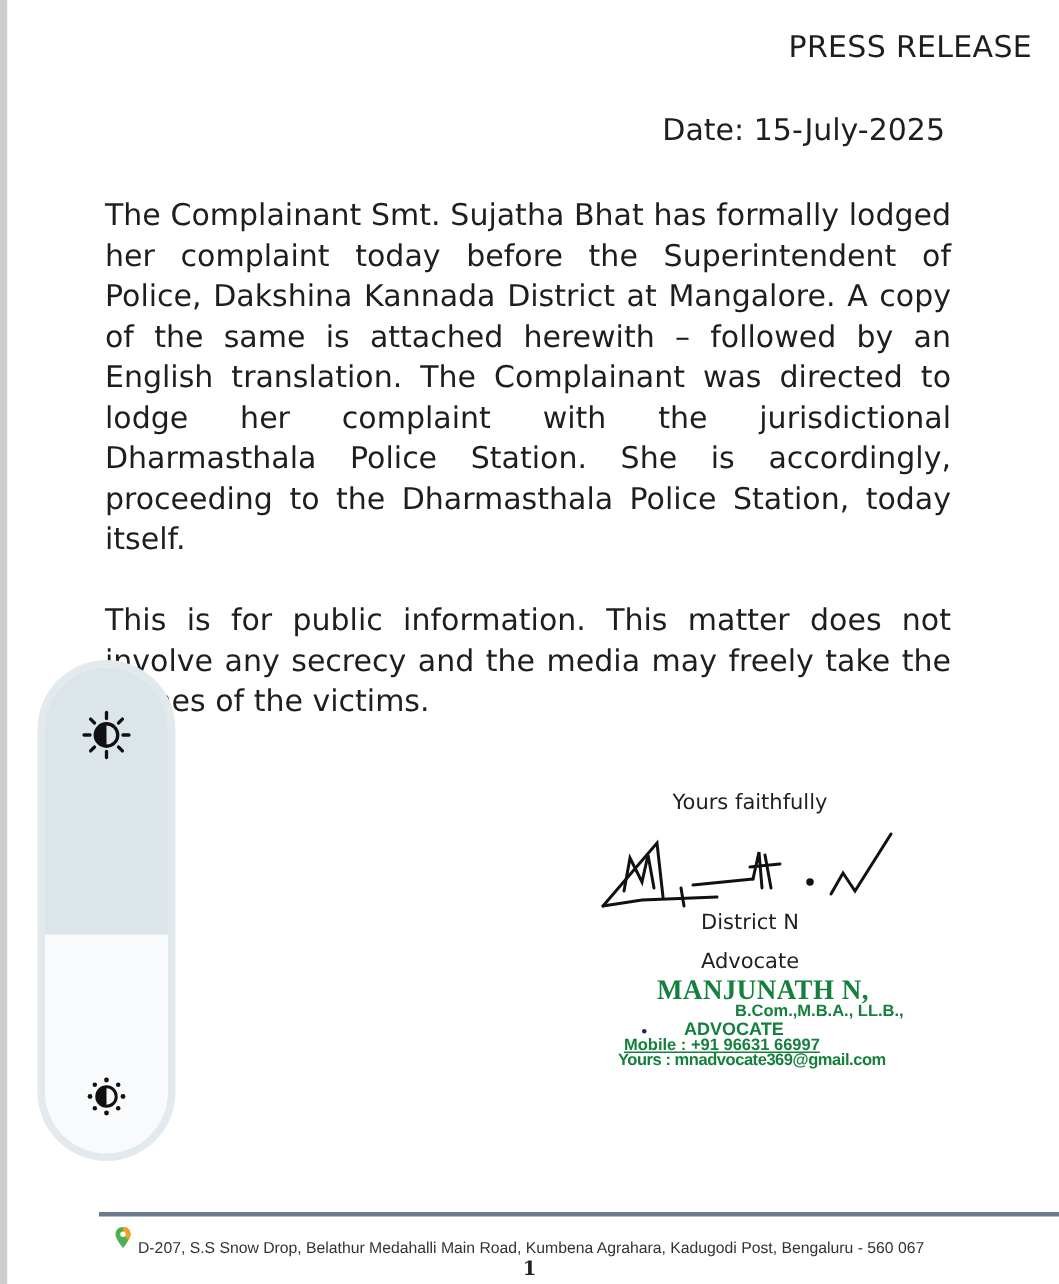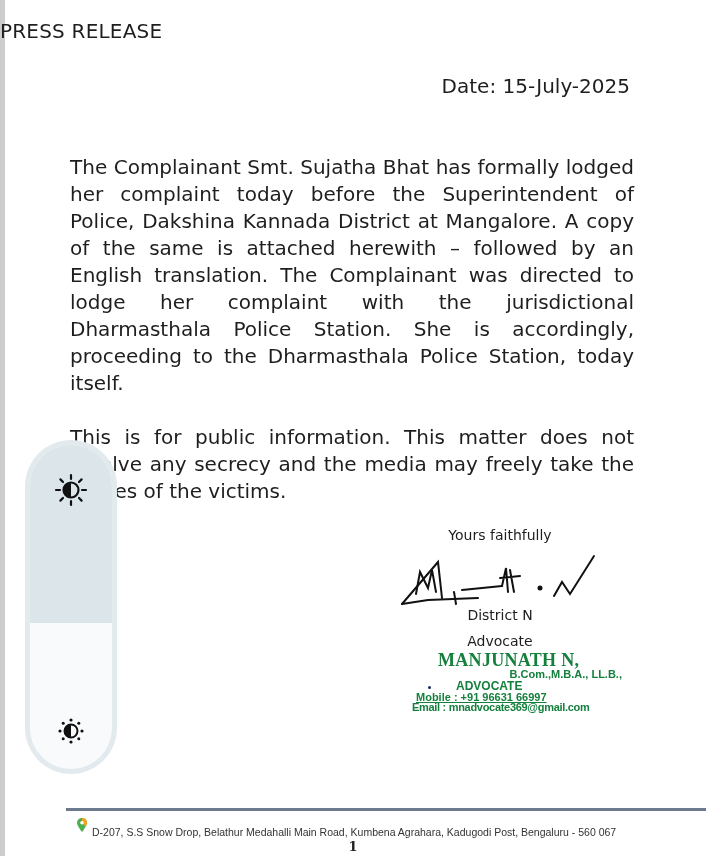--- a/index.html
+++ b/index.html
@@ -1,31 +1,31 @@
 <!DOCTYPE html>
 <html><head>
 <meta charset="utf-8">
 <style>
   html, body { margin:0; padding:0; }
   body { width:706px; height:856px; position:relative; overflow:hidden; background:#ffffff; font-family:"DejaVu Sans", sans-serif; color:#1e1e1e; }
   .left-edge { position:absolute; left:0; top:0; width:5px; height:856px; background:#cdcdcd; }
   .page { position:absolute; left:5px; top:0; width:701px; height:856px; background:#fff; }
-  .title { position:absolute; top:19px; left:0; width:688px; text-align:left; font-size:20px; letter-spacing:0.2px; }
+  .title { position:absolute; top:19px; left:0; width:688px; text-align:right; font-size:20px; letter-spacing:0.2px; }
   .date { position:absolute; top:74px; right:76px; font-size:20px; }
-  .para { position:absolute; left:70px; width:564px; font-size:20px; line-height:27px; text-align:justify; text-align-last:left;margin-top:24px; }
+  .para { position:absolute; left:70px; width:564px; font-size:20px; line-height:27px; text-align:justify; text-align-last:left; }
   .p1 { top:130px; }
   .p2 { top:400px; }
   .sig { position:absolute; left:400px; width:200px; text-align:center; }
   .yours { top:527px; font-size:14px; }
   .signature { position:absolute; left:398px; top:548px; width:240px; height:60px; }
   .signame { top:607px; font-size:14px; left:420px; width:160px;}
   .advocate1 { top:633px; font-size:14px; left:420px; width:160px;}
   .stamp { position:absolute; left:412px; top:650px; width:210px; color:#15803d; font-family:"Liberation Sans", sans-serif; font-weight:bold; }
   .stamp .s-name { font-family:"Liberation Serif", serif; font-size:18px; margin-left:26px; letter-spacing:0.3px; transform:scaleY(1.05); }
-  .stamp .s-deg { font-size:11px; margin-left:78px; margin-top:-3px;text-align:right; }
+  .stamp .s-deg { font-size:11px; margin-left:78px; margin-top:-3px; }
   .stamp .s-adv { font-size:12px; margin-left:44px; margin-top:-1px; }
   .stamp .s-mob { font-size:11px; margin-left:4px; margin-top:-2px;text-decoration:underline; }
   .stamp .s-email { font-size:11px; margin-left:0; margin-top:-2px; letter-spacing:-0.3px; }
   .dot { position:absolute; left:428px; top:686px; width:3px; height:3px; background:#1c2566; border-radius:50%; }
   .footer-line { position:absolute; left:66px; top:808px; width:640px; height:3px; background:#6b7a8c; }
   .pin { position:absolute; left:76px; top:817px; width:12px; height:16px; }
   .address { position:absolute; left:92px; top:826px; font-size:10.5px; color:#333; font-family:Liberation Sans, sans-serif; white-space:nowrap; }
   .pageno { position:absolute; top:839px; left:0; width:706px; text-align:center; font-size:13px; font-weight:bold; color:#222; font-family:"DejaVu Serif", serif; }
 
   .brightness { position:absolute; left:25px; top:440px; width:92px; height:334px; border-radius:46px; background:#e3eaee; box-sizing:border-box; padding:5px; }
@@ -64,21 +64,21 @@
 </svg>
 
 <div class="sig signame">District  N</div>
 <div class="sig advocate1">Advocate</div>
 
 <div class="stamp">
   <div class="s-name">MANJUNATH N,</div>
   <div class="s-deg">B.Com.,M.B.A., LL.B.,</div>
   <div class="s-adv">ADVOCATE</div>
   <div class="s-mob">Mobile : +91 96631 66997</div>
-  <div class="s-email">Email : mnadvocate369@gmail.com</div>
+  <div class="s-email">Yours : mnadvocate369@gmail.com</div>
 </div>
 <div class="dot"></div>
 
 <div class="footer-line"></div>
 <svg class="pin" viewBox="0 0 12 16">
   <path d="M6,1 C2.8,1 1,3.2 1,5.8 C1,9 6,15 6,15 C6,15 11,9 11,5.8 C11,3.2 9.2,1 6,1 Z" fill="#4caf50"></path>
   <path d="M6,1 C9.2,1 11,3.2 11,5.8 C11,7 10.4,8.3 9.6,9.6 L6,6 Z" fill="#f4a020"></path>
   <circle cx="6" cy="5.8" r="1.8" fill="#fff"></circle>
 </svg>
 <div class="address">D-207, S.S Snow Drop, Belathur Medahalli Main Road, Kumbena Agrahara, Kadugodi Post, Bengaluru  - 560 067</div>

